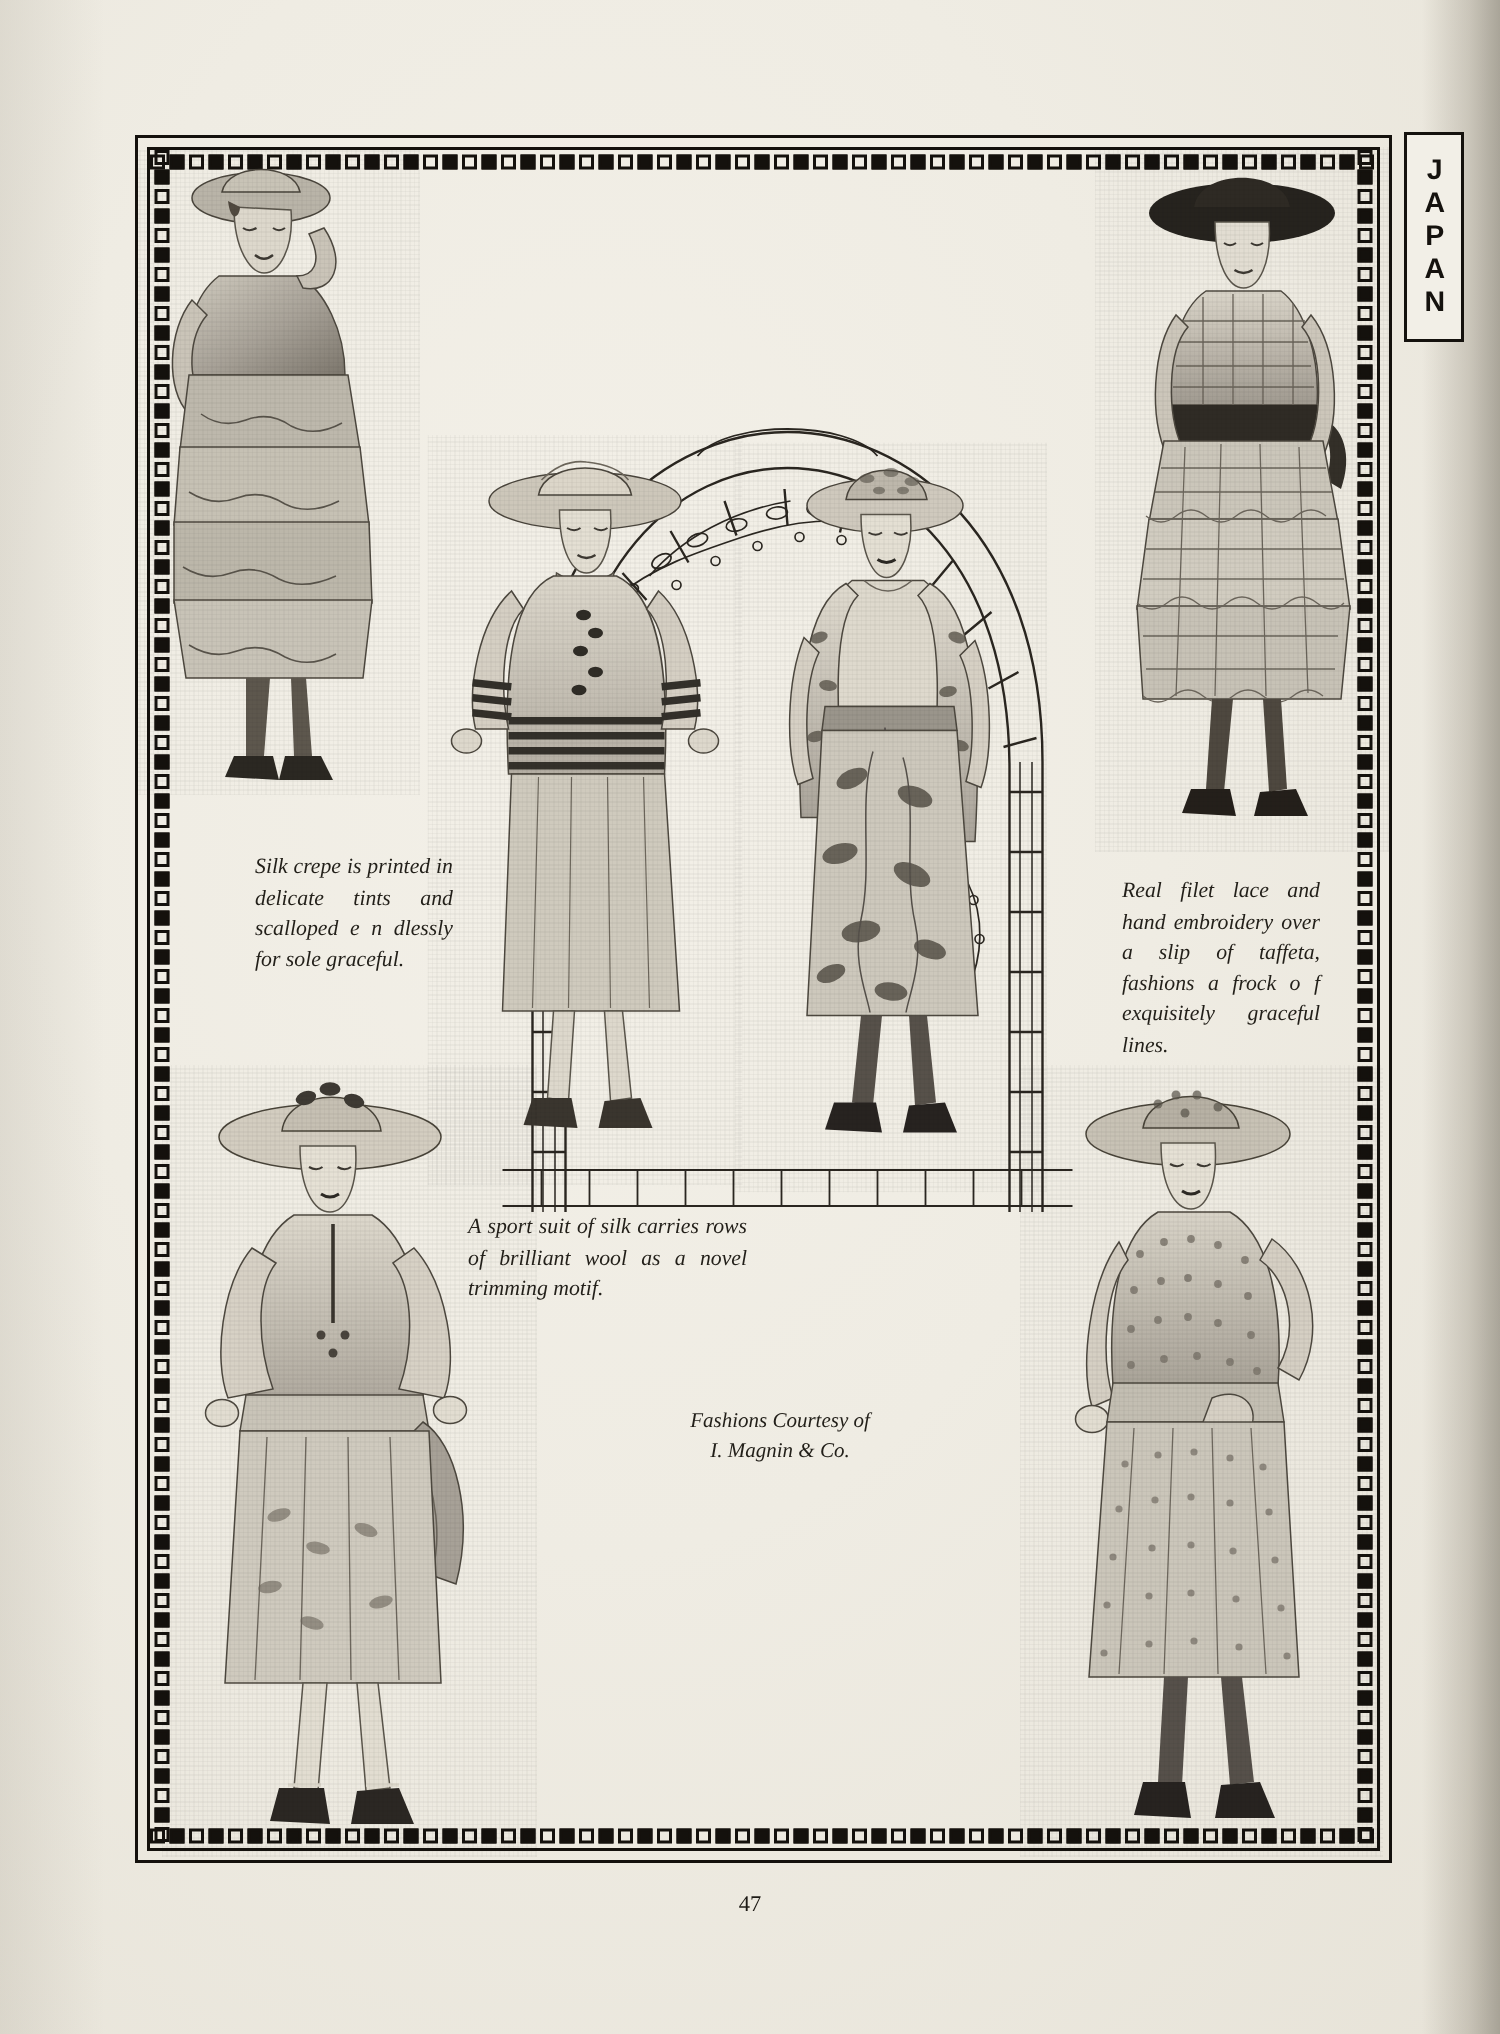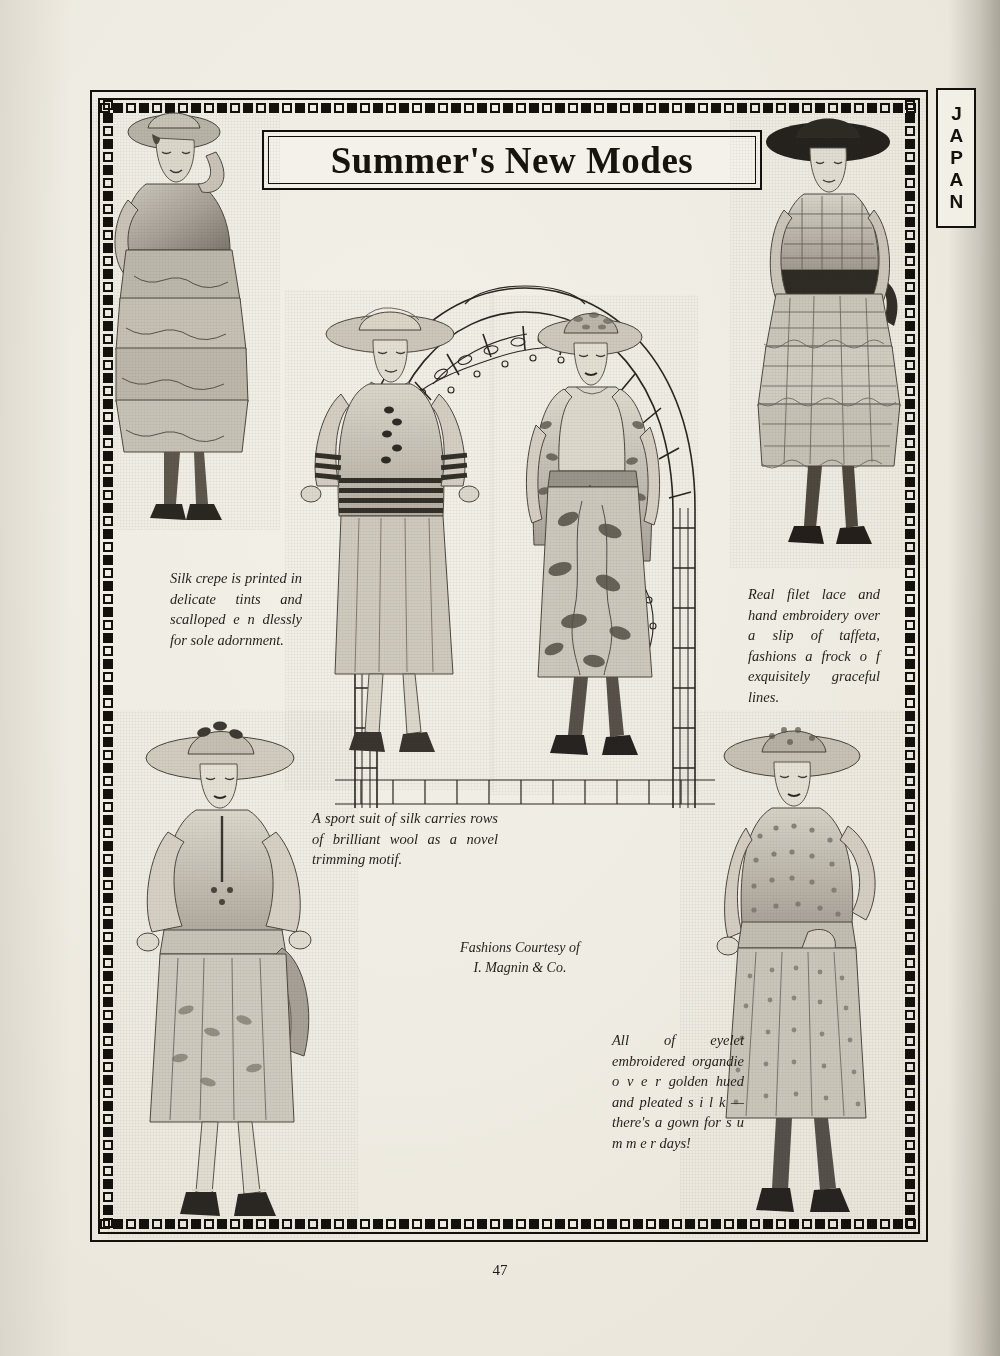--- a/index.html
+++ b/index.html
@@ -481,24 +481,20 @@
         <div class="cell" style="top: 1066px; left: 3px;"></div>
         <div class="cell solid" style="top: 1079px; left: 3px;"></div>
         <div class="cell" style="top: 1092px; left: 3px;"></div>
         <div class="cell solid" style="top: 1105px; left: 3px;"></div>
         <div class="cell" style="top: 1118px; left: 3px;"></div>
       </div>
   </div>
 
   <div id="content">
 
-    <div id="title-box">
-      <div class="inner"></div>
-      <div id="title-text">Summer's New Modes</div>
-    </div>
 
     <div class="photo" style="left:225px; top:118px; width:420px; height:610px;">
       <svg class="fig" viewBox="0 0 420 610" preserveAspectRatio="none" aria-hidden="true">
         <g stroke="#2a2620" fill="none" stroke-width="1.6">
 
           <path d="M40 600 L40 300 C40 150 130 80 210 80 C290 80 380 150 380 300 L380 600"></path>
           <path d="M62 600 L62 305 C62 168 138 104 210 104 C282 104 358 168 358 305 L358 600"></path>
 
           <path d="M40 560 L62 560 M40 520 L62 520 M40 480 L62 480 M40 440 L62 440 M40 400 L62 400 M40 360 L62 360 M40 320 L62 320"></path>
           <path d="M380 560 L358 560 M380 520 L358 520 M380 480 L358 480 M380 440 L358 440 M380 400 L358 400 M380 360 L358 360 M380 320 L358 320"></path>
@@ -929,29 +925,28 @@
 
         <path d="M96 408 L92 478 L108 480 L112 408 Z" fill="#56504a"></path>
         <path d="M134 408 L140 480 L156 478 L148 408 Z" fill="#56504a"></path>
 
         <path d="M82 478 L110 478 L114 502 L76 500 Z" fill="#272320"></path>
         <path d="M134 480 L160 478 L170 502 L130 502 Z" fill="#272320"></path>
       </svg>
       <div class="grain"></div>
     </div>
 
-    <div class="caption" style="left:80px; top:478px; width:132px;">Silk crepe is printed in deli­cate tints and scalloped e n d­lessly for sole adornment.</div>
+    <div class="caption" style="left:80px; top:478px; width:132px;">Silk crepe is printed in deli­cate tints and scalloped e n d­lessly for sole graceful.</div>
 
     <div class="caption" style="left:658px; top:494px; width:132px;">Real filet lace and hand em­broidery over a slip of taffeta, fashions a frock o f exquisitely graceful lines.</div>
 
     <div class="caption" style="left:222px; top:718px; width:186px;">A sport suit of silk carries rows of brilliant wool as a novel trim­ming motif.</div>
 
 
     <div class="caption center" style="left:310px; top:848px; width:240px; font-size:14px;">Fashions Courtesy of</div>
     <div class="caption center" style="left:310px; top:868px; width:240px; font-size:14px;">I. Magnin &amp; Co.</div>
 
 
-    <div class="caption" style="left:522px; top:940px; width:132px;">All of eyelet embroidered or­gandie o v e r golden hued and pleated s i l k — there's a gown for s u m m e r days!</div>
 
   </div>
 
   <div id="page-number">47</div>
 </div>
 
 </body></html>

